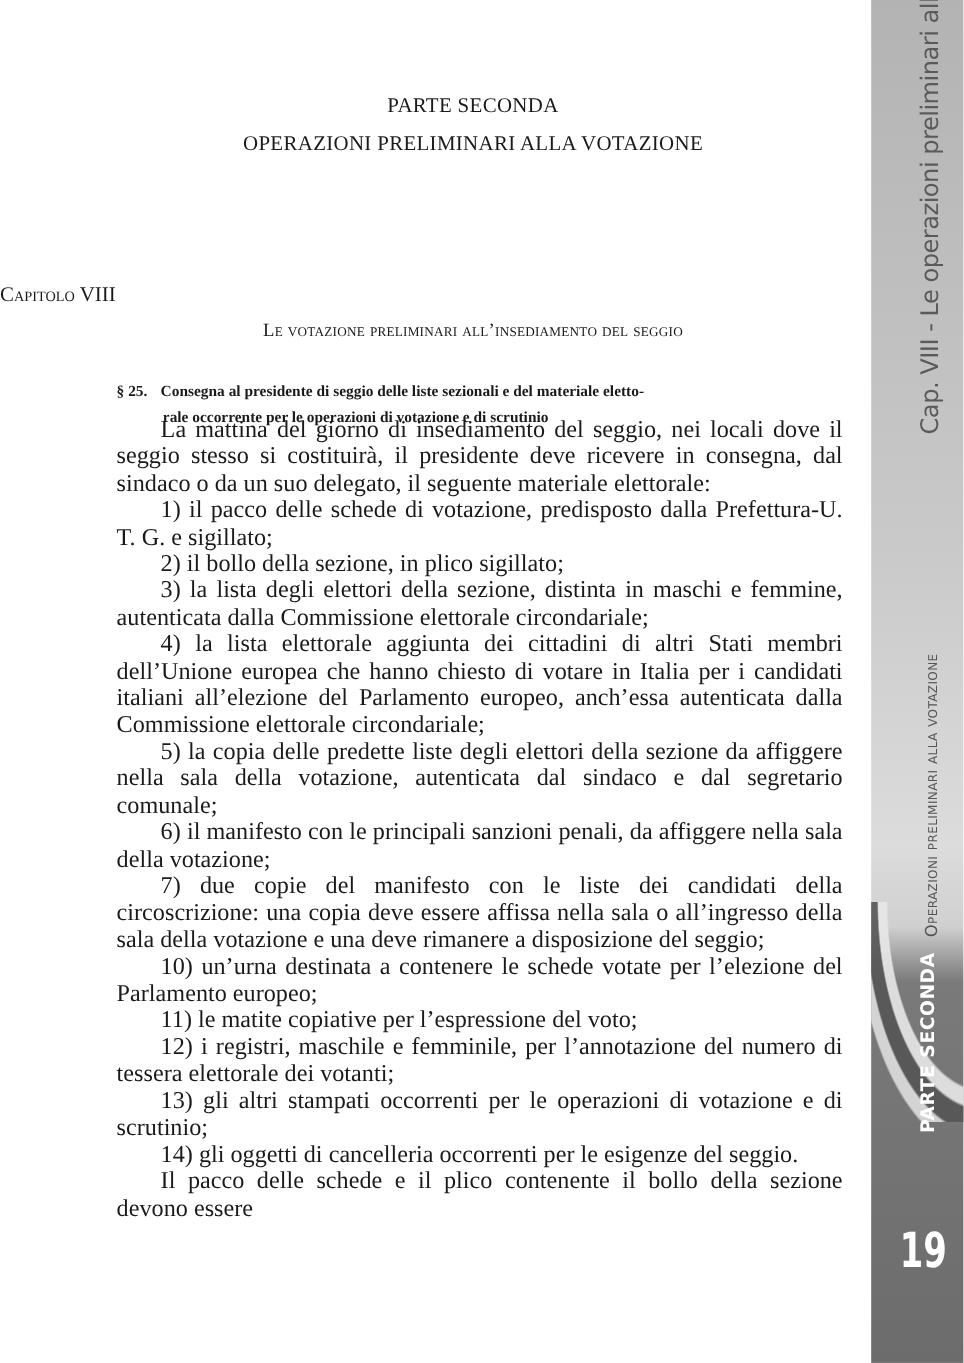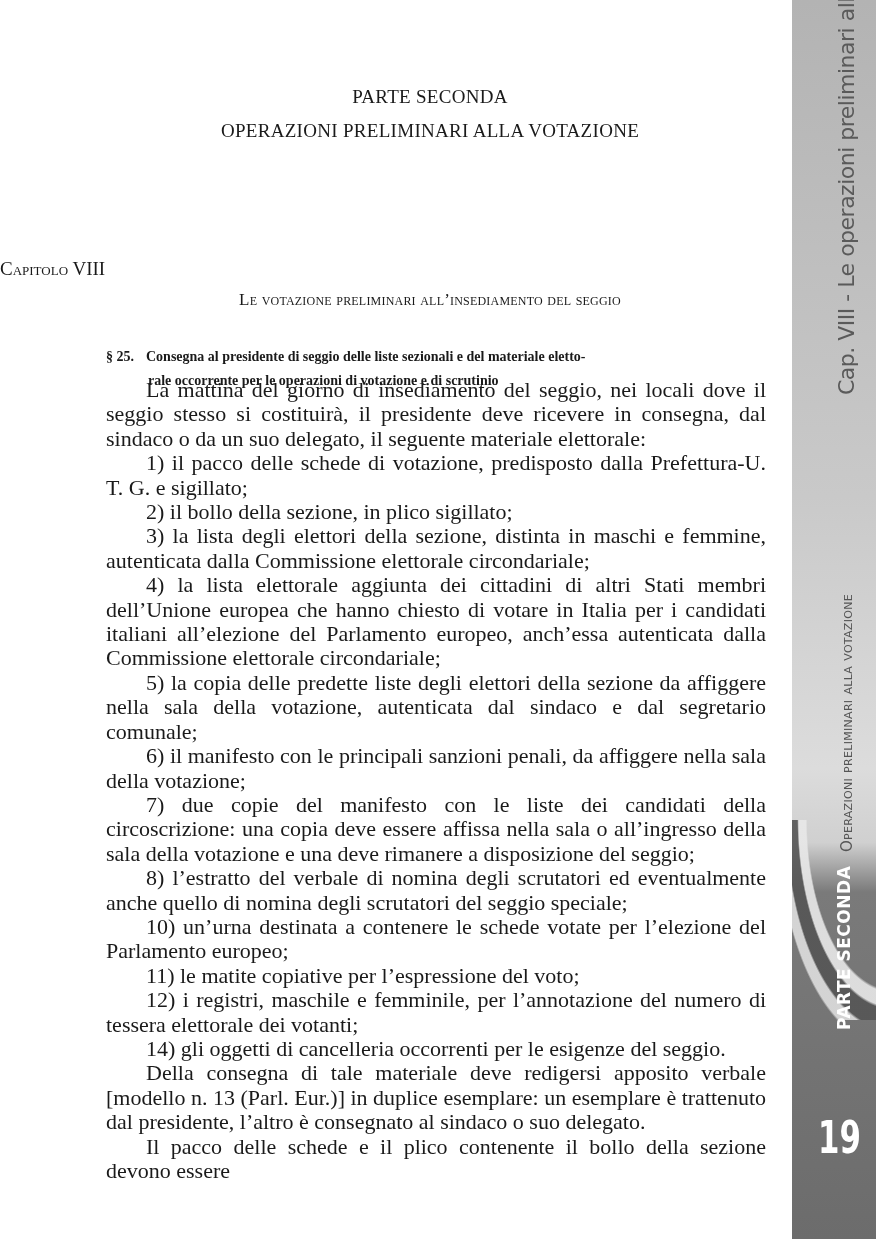--- a/index.html
+++ b/index.html
@@ -96,21 +96,20 @@
 
   <div class="body">
     <p>La mattina del giorno di insediamento del seggio, nei locali dove il seggio stesso si costituirà, il presidente deve ricevere in consegna, dal sindaco o da un suo delegato, il seguente materiale elettorale:</p>
     <p>1) il pacco delle schede di votazione, predisposto dalla Prefettura-U. T. G. e sigillato;</p>
     <p>2) il bollo della sezione, in plico sigillato;</p>
     <p>3) la lista degli elettori della sezione, distinta in maschi e femmine, autenticata dalla Commissione elettorale circondariale;</p>
     <p>4) la lista elettorale aggiunta dei cittadini di altri Stati membri dell’Unione europea che hanno chiesto di votare in Italia per i candidati italiani all’elezione del Parlamento europeo, anch’essa autenticata dalla Commissione elettorale circondariale;</p>
     <p>5) la copia delle predette liste degli elettori della sezione da affiggere nella sala della votazione, autenticata dal sindaco e dal segretario comunale;</p>
     <p>6) il manifesto con le principali sanzioni penali, da affiggere nella sala della votazione;</p>
     <p>7) due copie del manifesto con le liste dei candidati della circoscrizione: una copia deve essere affissa nella sala o all’ingresso della sala della votazione e una deve rimanere a disposizione del seggio;</p>
-    <p>8) l’estratto del verbale di nomina degli scrutatori ed eventualmente anche quello di nomina degli scrutatori del seggio speciale;</p>
     <p>10) un’urna destinata a contenere le schede votate per l’elezione del Parlamento europeo;</p>
     <p>11) le matite copiative per l’espressione del voto;</p>
     <p>12) i registri, maschile e femminile, per l’annotazione del numero di tessera elettorale dei votanti;</p>
+    <p>13) gli altri stampati occorrenti per le operazioni di votazione e di scrutinio;</p>
     <p>14) gli oggetti di cancelleria occorrenti per le esigenze del seggio.</p>
-    <p>Della consegna di tale materiale deve redigersi apposito verbale [modello n. 13 (Parl. Eur.)] in duplice esemplare: un esemplare è trattenuto dal presidente, l’altro è consegnato al sindaco o suo delegato.</p>
     <p>Il pacco delle schede e il plico contenente il bollo della sezione devono essere</p>
   </div>
 </div>
 
 </body></html>

